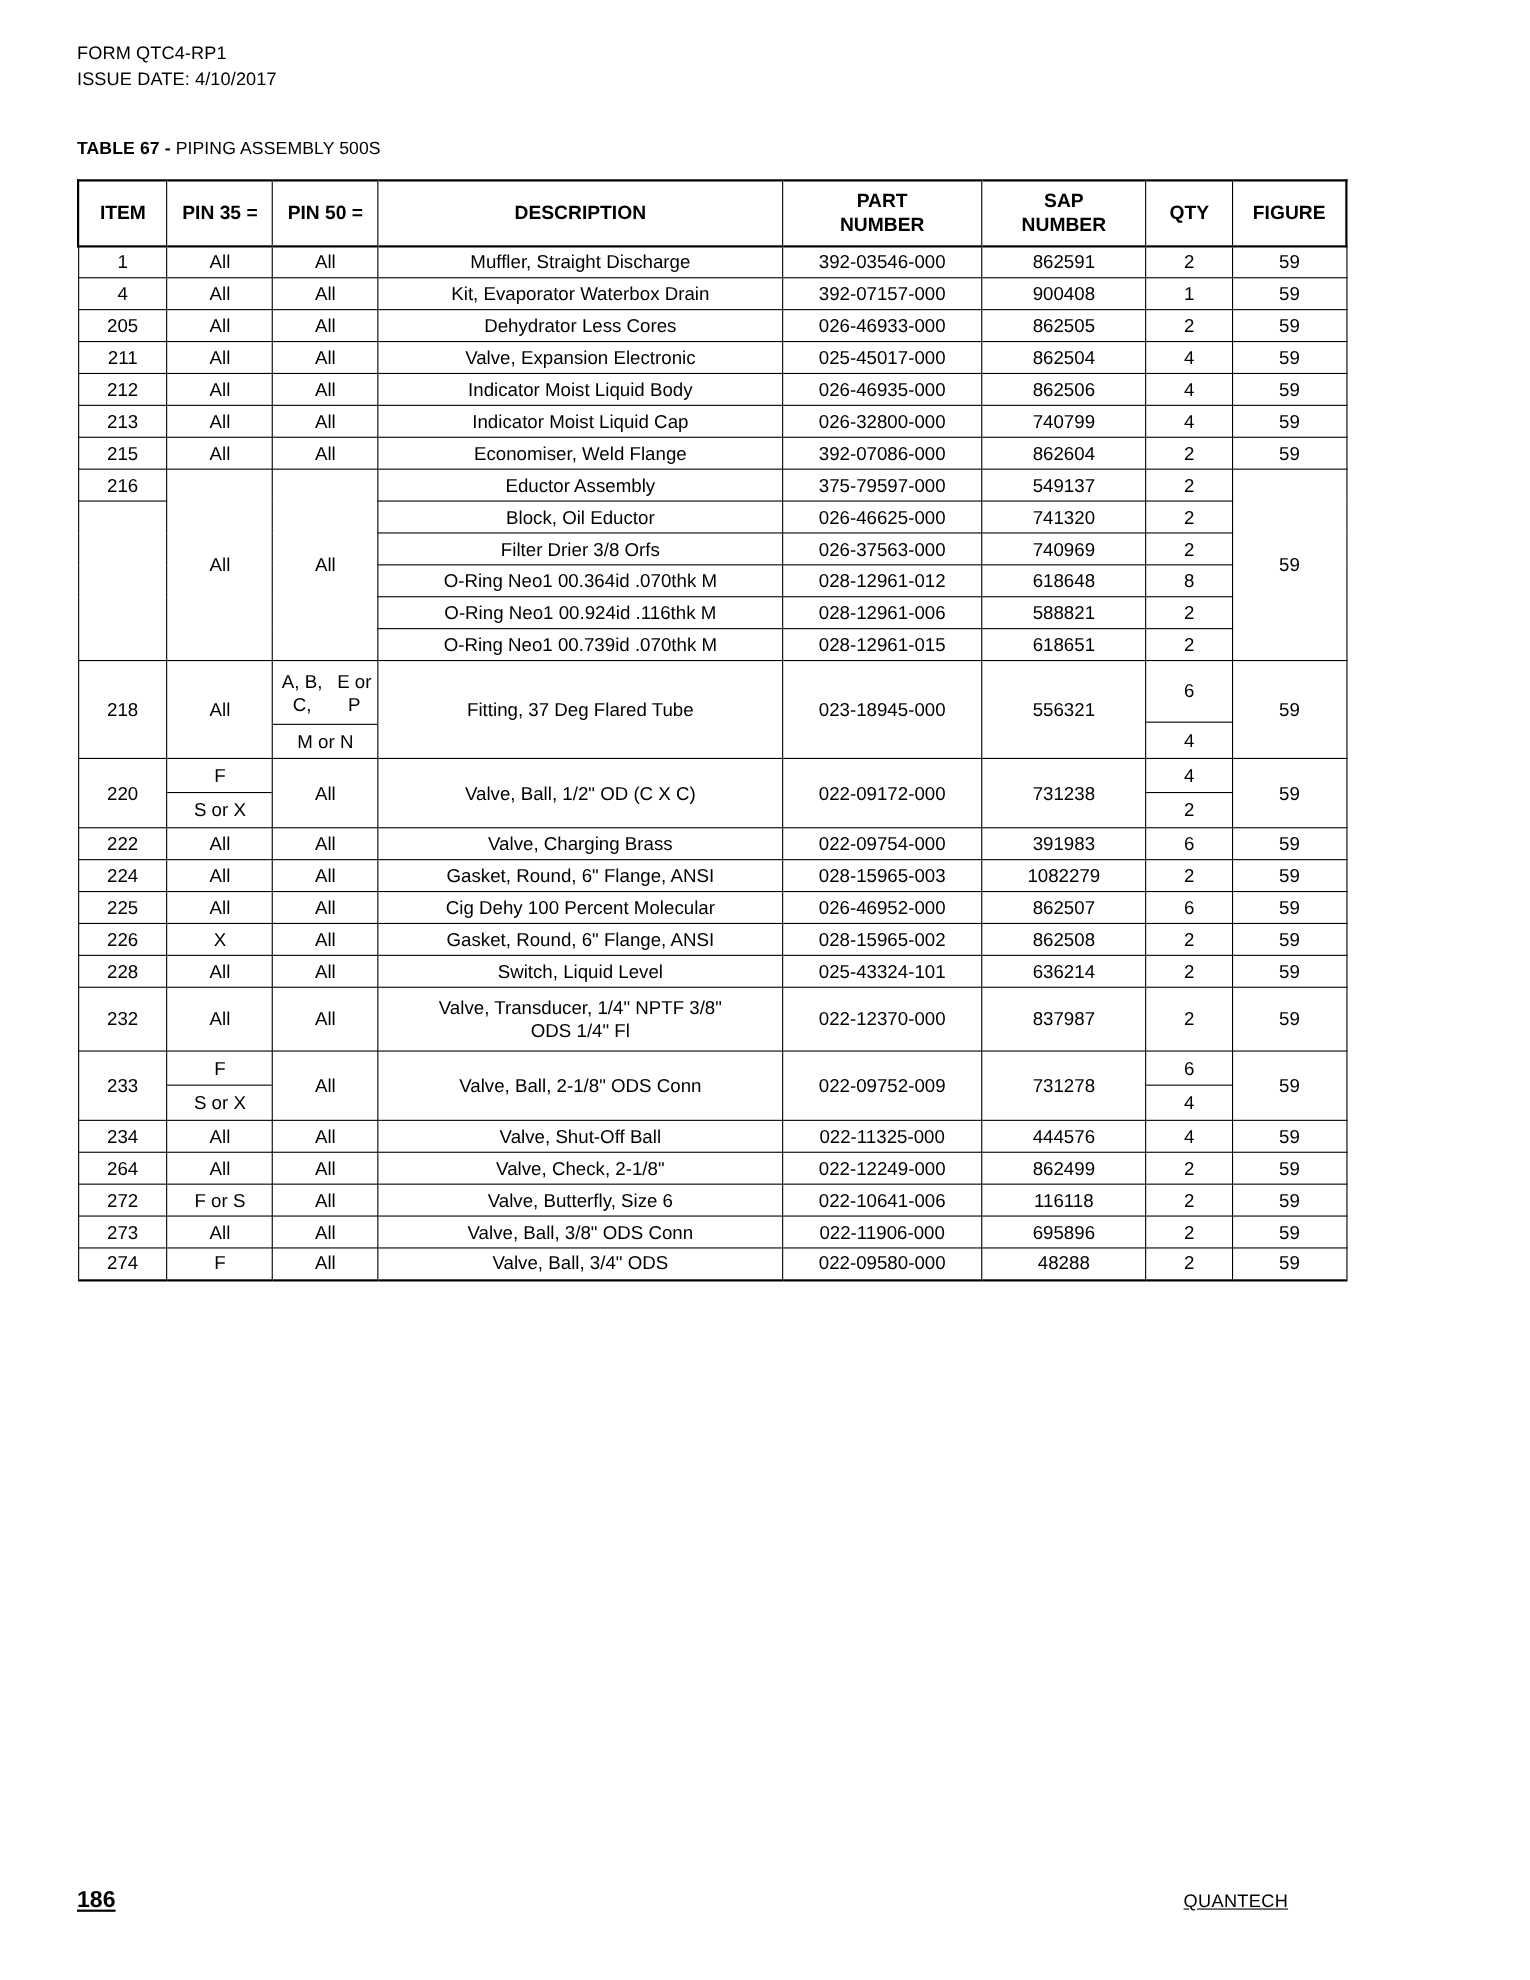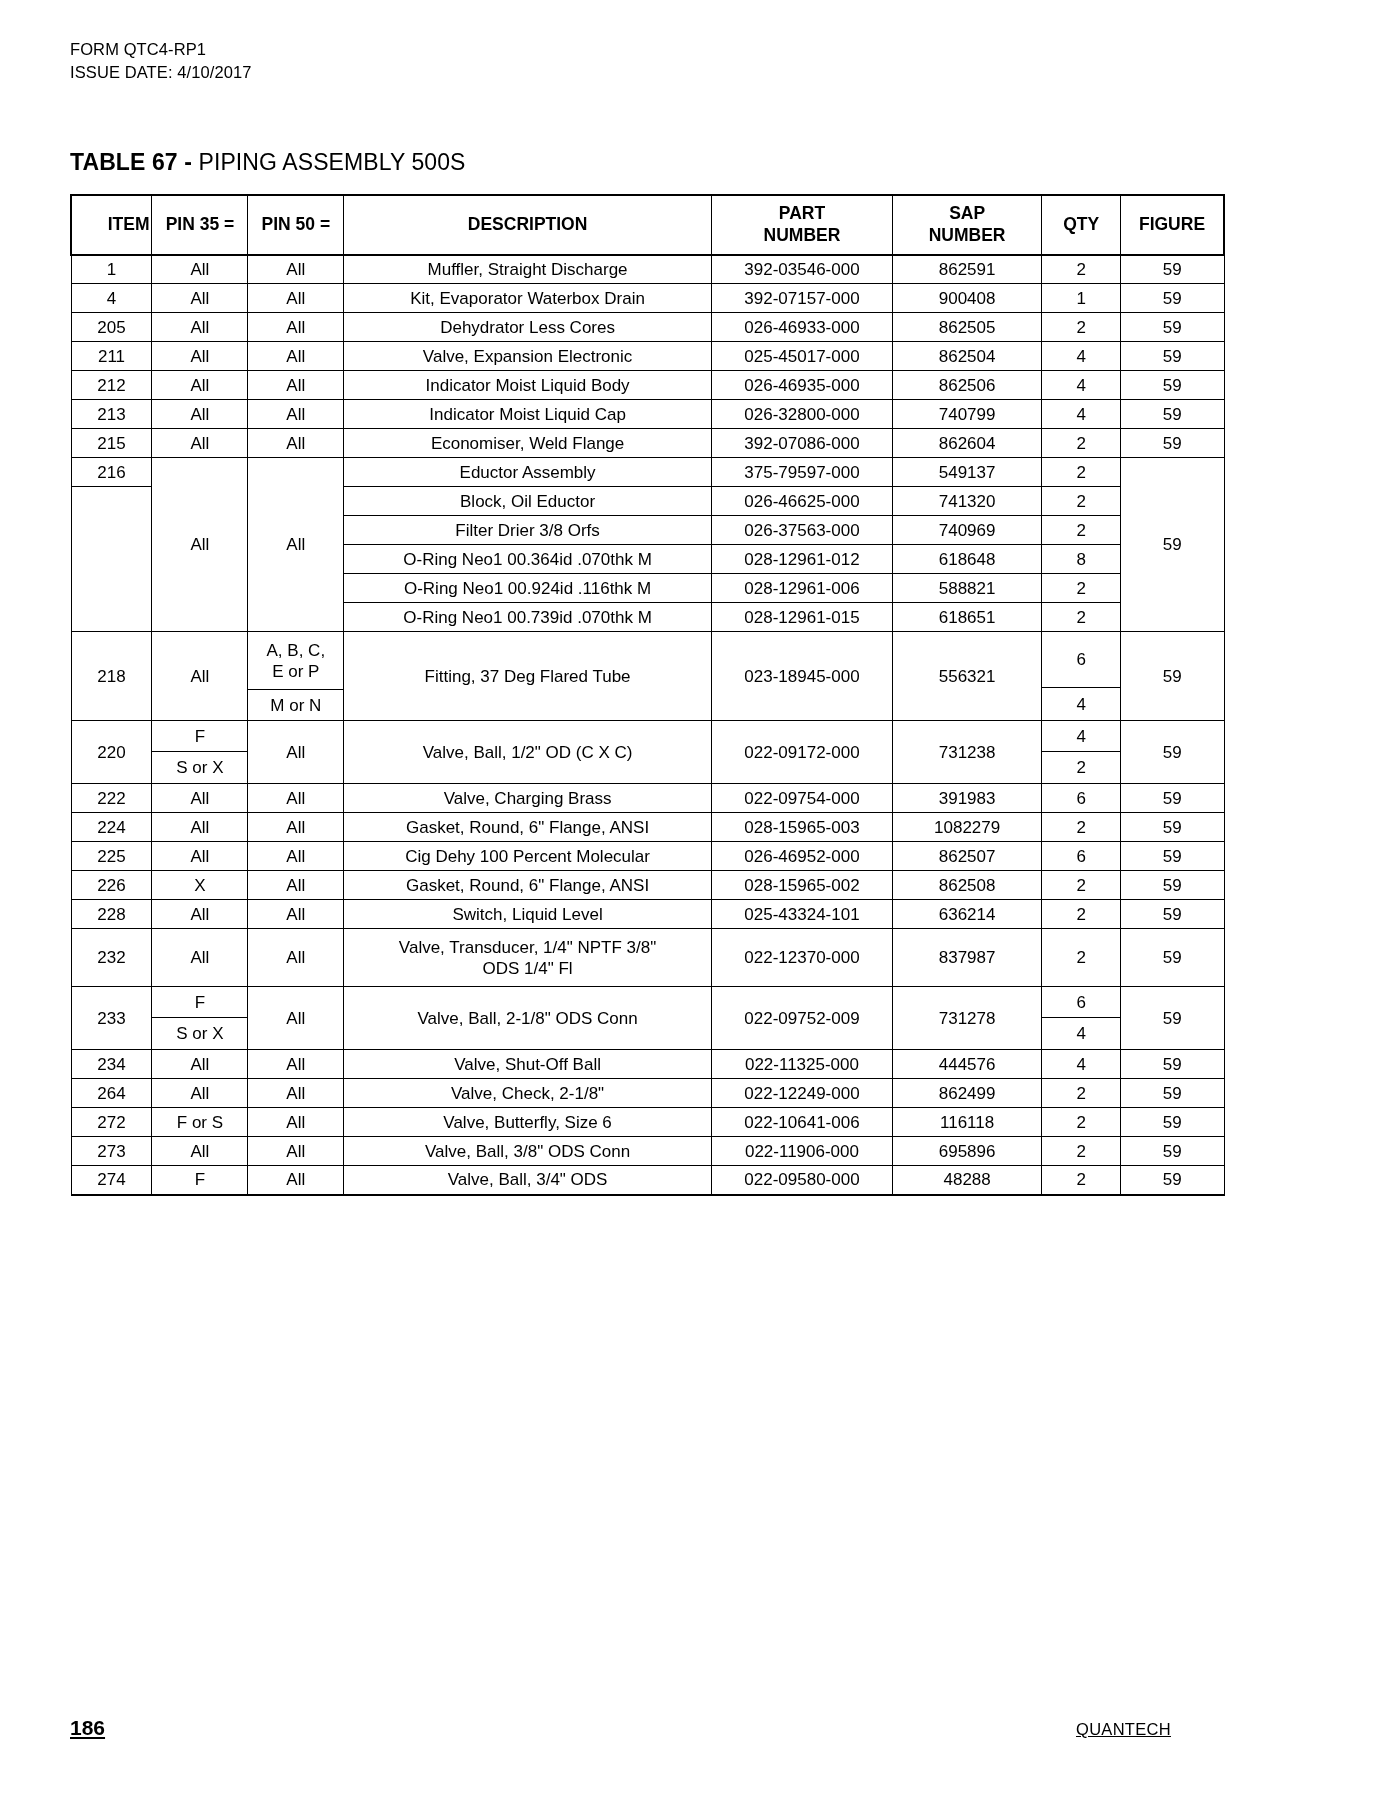--- a/index.html
+++ b/index.html
@@ -19,23 +19,23 @@
     padding: 38px 70px 0 70px;
   }
   .doc-header {
     font-size: 16.5px;
     line-height: 1.42;
     letter-spacing: 0.1px;
   }
   .doc-header div { white-space: nowrap; }
 
   .table-title {
-    margin-top: 64px;
+    margin-top: 42px;
     margin-bottom: 18px;
-    font-size: 23px;
+    font-size: 16px;
     letter-spacing: 0.1px;
   }
   .table-title .tt-strong { font-weight: bold; }
   .table-title .tt-rest { font-weight: normal; }
 
   table.parts {
     border-collapse: collapse;
     width: 1155px;
     table-layout: fixed;
     font-size: 17px;
@@ -49,21 +49,21 @@
     font-weight: normal;
   }
   table.parts thead th {
     font-weight: bold;
     font-size: 17.5px;
     height: 60px;
     border-top: 2.5px solid #000;
     border-bottom: 2.5px solid #000;
     padding: 2px 2px;
   }
-  table.parts thead th.c-item { border-left: 2.5px solid #000; text-align: right; }
+  table.parts thead th.c-item { border-left: 2.5px solid #000; }
   table.parts thead th.c-figure { border-right: 2.5px solid #000; }
 
   
   col.c-item    { width: 76px; }
   col.c-pin35   { width: 90px; }
   col.c-pin50   { width: 90px; }
   col.c-desc    { width: 345px; }
   col.c-part    { width: 170px; }
   col.c-sap     { width: 140px; }
   col.c-qty     { width: 74px; }
@@ -260,21 +260,21 @@
         <td class="desc hb-bot">O-Ring Neo1 00.739id .070thk M</td>
         <td class="hb-bot">028-12961-015</td>
         <td class="hb-bot">618651</td>
         <td class="hb-bot">2</td>
       </tr>
 
       <tr>
         <td class="item edge-l hb-bot" style="height:88px">218</td>
         <td class="hb-bot">All</td>
         <td class="hb-bot split-cell">
-          <div class="split-top" style="height:58px;flex-direction:column">
+          <div class="split-top" style="height:58px;flex-direction:row">
             <div>A, B, C,</div>
             <div>E or P</div>
           </div>
           <div class="split-bot" style="height:30px">M or N</div>
         </td>
         <td class="desc hb-bot">Fitting, 37 Deg Flared Tube</td>
         <td class="hb-bot">023-18945-000</td>
         <td class="hb-bot">556321</td>
         <td class="hb-bot split-cell">
           <div class="split-top" style="height:56px">6</div>

